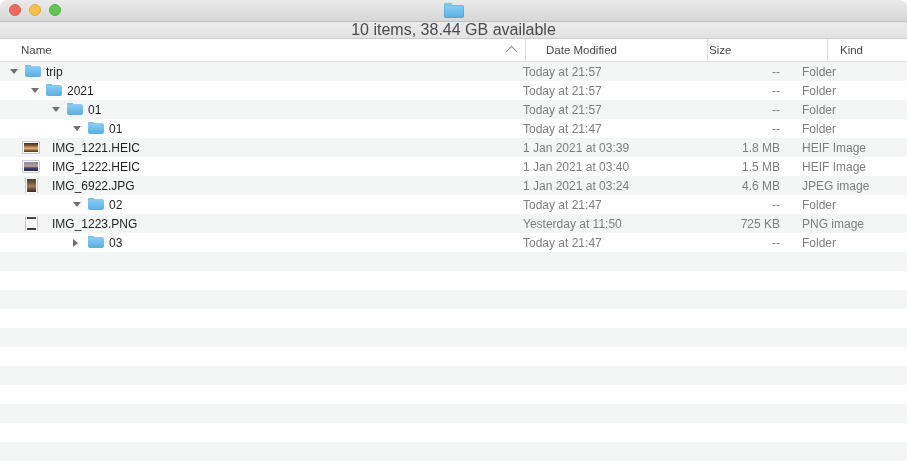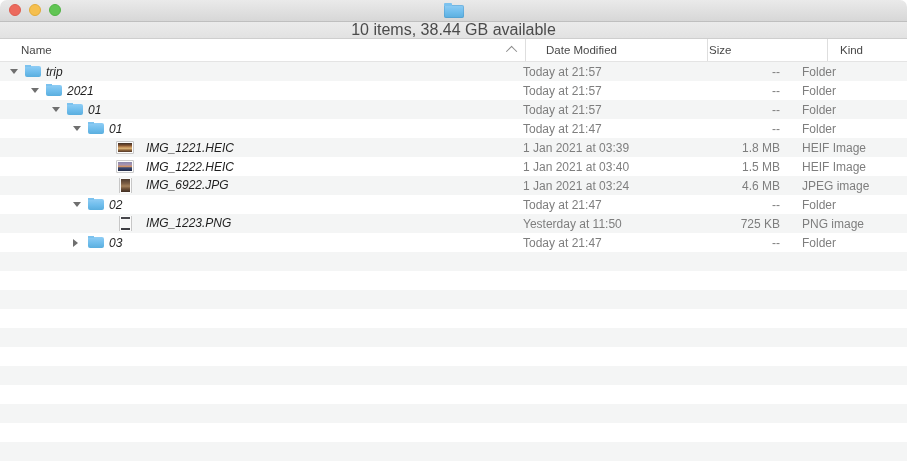--- a/index.html
+++ b/index.html
@@ -29,29 +29,29 @@
   .ch{display:flex;align-items:center;box-sizing:border-box;height:100%;}
   .ch-name{width:513px;padding-left:9px;padding-right:8px;justify-content:space-between;margin-left:12px;}
   .ch-date{width:182px;border-left:1px solid #dedede;padding-left:20px;}
   .ch-size{width:95px;border-left:1px solid #dedede;padding-left:1px;}
   .ch-kind{flex:1;border-left:1px solid #dedede;padding-left:12px;margin-left:25px;}
   .caret{width:7px;height:7px;border-left:1.5px solid #8b8b8b;border-top:1.5px solid #8b8b8b;transform:rotate(45deg) translateY(2px);flex:none;}
 
   
   .list{flex:1;background:repeating-linear-gradient(180deg,#f4f5f5 0px,#f4f5f5 19px,#ffffff 19px,#ffffff 38px);font-size:12px;}
   .row{height:19px;display:flex;align-items:center;}
-  .c-name{width:513px;flex:none;display:flex;box-sizing:border-box;overflow:hidden;white-space:nowrap;font-style:italic;}
+  .c-name{width:513px;flex:none;display:flex;align-items:center;box-sizing:border-box;overflow:hidden;white-space:nowrap;}
   .c-date{width:182px;flex:none;box-sizing:border-box;padding-left:10px;color:#7e7e7e;}
   .c-size{width:95px;flex:none;box-sizing:border-box;padding-right:10px;text-align:right;color:#7e7e7e;}
   .c-kind{flex:1;box-sizing:border-box;padding-left:12px;color:#7e7e7e;}
   .lvl0 .c-name{padding-left:10px;}
   .lvl1 .c-name{padding-left:31px;}
   .lvl2 .c-name{padding-left:52px;}
   .lvl3 .c-name{padding-left:73px;}
-  .lvl4 .c-name{padding-left:94px;gap:8px;}
+  .lvl4 .c-name{gap:8px;}
   .disc{width:15px;flex:none;display:flex;align-items:center;}
   .disc.expanded::before{content:"";width:0;height:0;border-left:4px solid transparent;border-right:4px solid transparent;border-top:5.5px solid #6f6f6f;}
   .disc.collapsed::before{content:"";width:0;height:0;border-top:4px solid transparent;border-bottom:4px solid transparent;border-left:5.5px solid #6f6f6f;}
   .icon-slot{width:16px;flex:none;display:flex;justify-content:center;align-items:center;}
   .name-label{margin-left:5px;color:#1f1f1f;}
 
   
   .thumb{box-sizing:border-box;border:1px solid #fcfcfc;box-shadow:0 0 0 0.6px #a9a9a9;flex:none;}
   .thumb.landscape{width:16px;height:11px;}
   .thumb.portrait{width:11px;height:15px;}

